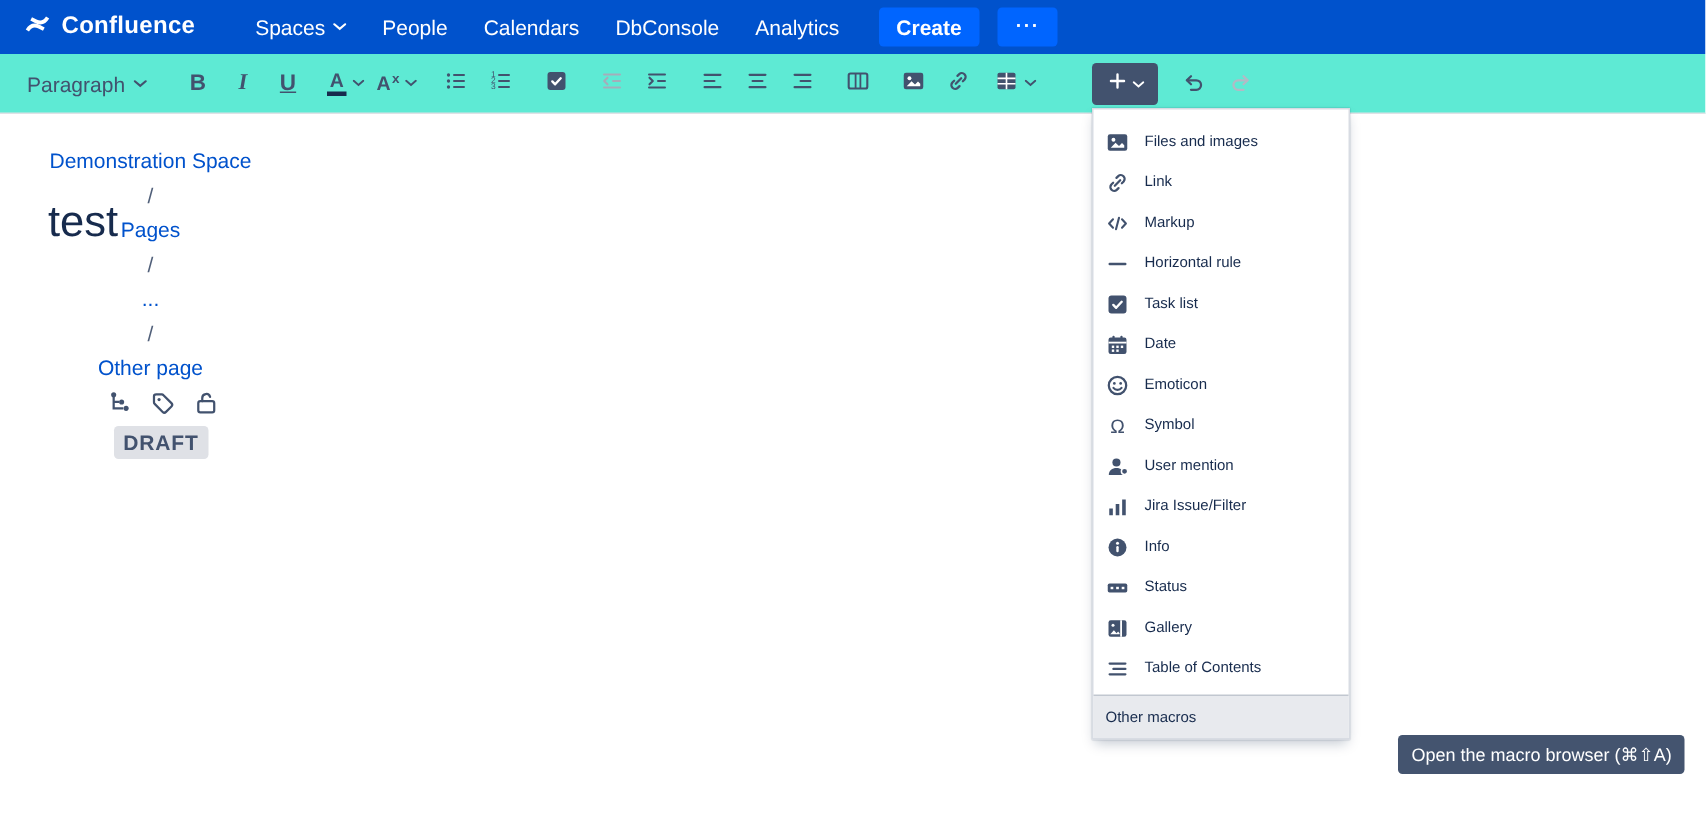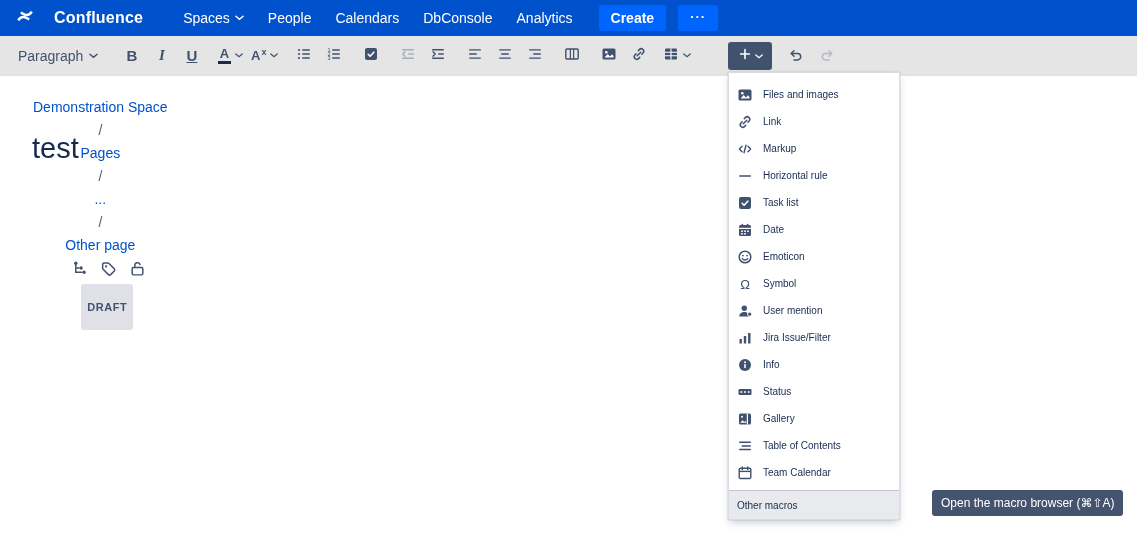--- a/index.html
+++ b/index.html
@@ -2,32 +2,32 @@
 <html><head>
 <meta charset="utf-8">
 <style>
   * { box-sizing: border-box; margin: 0; padding: 0; }
   body { font-family: "Liberation Sans", sans-serif; background: #fff; }
   .screen { position: relative; width: 1137px; height: 556px; background: #fff; overflow: hidden; }
 
   
   .app-header { position: absolute; top: 0; left: 0; width: 100%; height: 36px;
     background: #0052CC; display: flex; align-items: center; padding: 0 16px; color: #fff; }
-  .brand { display: flex; align-items: center; gap: 20px; margin-right: 28px; cursor: pointer; justify-content: space-between; }
+  .brand { display: flex; align-items: center; gap: 7px; margin-right: 28px; cursor: pointer; justify-content: space-between; }
   .brand-name { font-size: 16px; font-weight: 700; color: #fff; letter-spacing: .2px; }
   .nav-item { display: flex; align-items: center; gap: 5px; font-size: 14px; color: #fff;
     padding: 6px 12px; border-radius: 3px; cursor: pointer; text-align: right; }
   .create-btn { margin-left: 14px; background: #0065FF; color: #fff; font-size: 14px; font-weight: 700;
     padding: 5px 12px; border-radius: 3px; border: none; cursor: pointer; }
   .more-btn { margin-left: 12px; background: #0065FF; color: #fff; font-size: 13px; font-weight: 700;
     padding: 4px 12px 7px; border-radius: 3px; border: none; cursor: pointer; letter-spacing: 1px; }
 
   
   .toolbar { position: absolute; top: 36px; left: 0; width: 100%; height: 40px;
-    background: #e5e5e5; border-bottom: 1px solid #DFE1E6; display: flex; align-items: center; padding: 16px 12px; }
+    background: #5eead4; border-bottom: 1px solid #DFE1E6; display: flex; align-items: center; padding: 16px 12px; }
   .tb-group { display: flex; align-items: center; gap: 2px; margin-left: 9px; }
   .tb-group:first-child { margin-left: 0; }
   .tb-btn { display: inline-flex; align-items: center; justify-content: center; gap: 4px;
     height: 28px; min-width: 28px; padding: 0 3px; border-radius: 3px; color: #42526E; cursor: pointer;
     font-size: 14px; }
   .tb-btn.disabled { color: #A5ADBA; cursor: default; }
   .paragraph-btn { width: 92px; justify-content: space-between; padding: 0 6px; }
   .tb-letter { font-size: 15px; font-weight: 700; color: #42526E; }
   .tb-letter.it { font-style: italic; font-family: "Liberation Serif", serif; }
   .tb-letter.un { text-decoration: underline; }
@@ -41,22 +41,22 @@
     gap: 3px; cursor: pointer; }
   .undo-btn { position: absolute; left: 782px; top: 6px; }
   .redo-btn { position: absolute; left: 813px; top: 6px; }
 
   
   .crumb-row { position: absolute; top: 99px; left: 33px; display: flex; align-items: center; gap: 7px; flex-direction: column; }
   .crumb-link { color: #0052CC; font-size: 14px; text-decoration: none; cursor: pointer; }
   .crumb-sep { color: #505F79; font-size: 14px; }
   .crumb-icons { display: flex; align-items: center; gap: 12px; margin-left: 16px; }
   .crumb-icon { cursor: pointer; line-height: 0; }
-  .draft-badge { margin-left: 14px; background: #DFE1E6; color: #42526E; font-size: 11px; font-weight: 700;
-    letter-spacing: .6px; padding: 17px 6px; border-radius: 3px; }
+  .draft-badge { margin-left: 14px; background: #DFE1E6; color: #42526E; font-size: 14px; font-weight: 700;
+    letter-spacing: .6px; padding: 3px 6px; border-radius: 3px; }
 
   
   .page-title { position: absolute; top: 132px; left: 32px; font-size: 29px; color: #172B4D; font-weight: 400; }
 
   
   .insert-menu { position: absolute; left: 728px; top: 72px; width: 172px; background: #fff;
     border: 1px solid #D8DCE3; box-shadow: 0 4px 8px -2px rgba(9,30,66,.25), 0 0 1px rgba(9,30,66,.31);
     padding-top: 8px; z-index: 20; }
   .menu-item { display: flex; align-items: center; gap: 10px; height: 27px; padding: 0 10px 0 8px;
     cursor: pointer; }
@@ -466,30 +466,20 @@
     <div class="menu-item">
       <span class="mi-icon"><svg viewBox="0 0 16 16" width="16" height="16">
             <g fill="#42526E">
               <rect x="2" y="3.6" width="12" height="1.5" rx="0.75"></rect>
               <rect x="4.5" y="7.2" width="9.5" height="1.5" rx="0.75"></rect>
               <rect x="2" y="10.8" width="12" height="1.5" rx="0.75"></rect>
             </g>
           </svg></span>
       <span class="mi-label">Table of Contents</span>
     </div>
-    <div class="menu-item">
-      <span class="mi-icon"><svg viewBox="0 0 16 16" width="16" height="16">
-            <g fill="none" stroke="#42526E" stroke-width="1.4">
-              <rect x="2.2" y="3.2" width="11.6" height="10.3" rx="1.2"></rect>
-              <path d="M2.2 6.4h11.6"></path>
-              <path d="M5.3 1.9v2.6M10.7 1.9v2.6" stroke-linecap="round"></path>
-            </g>
-          </svg></span>
-      <span class="mi-label">Team Calendar</span>
-    </div>
     <div class="menu-sep"></div>
     <div class="menu-footer">
       <span class="mi-label">Other macros</span>
     </div>
   </div>
 
   <div class="tooltip">Open the macro browser (⌘⇧A)</div>
 
 </div>
 

